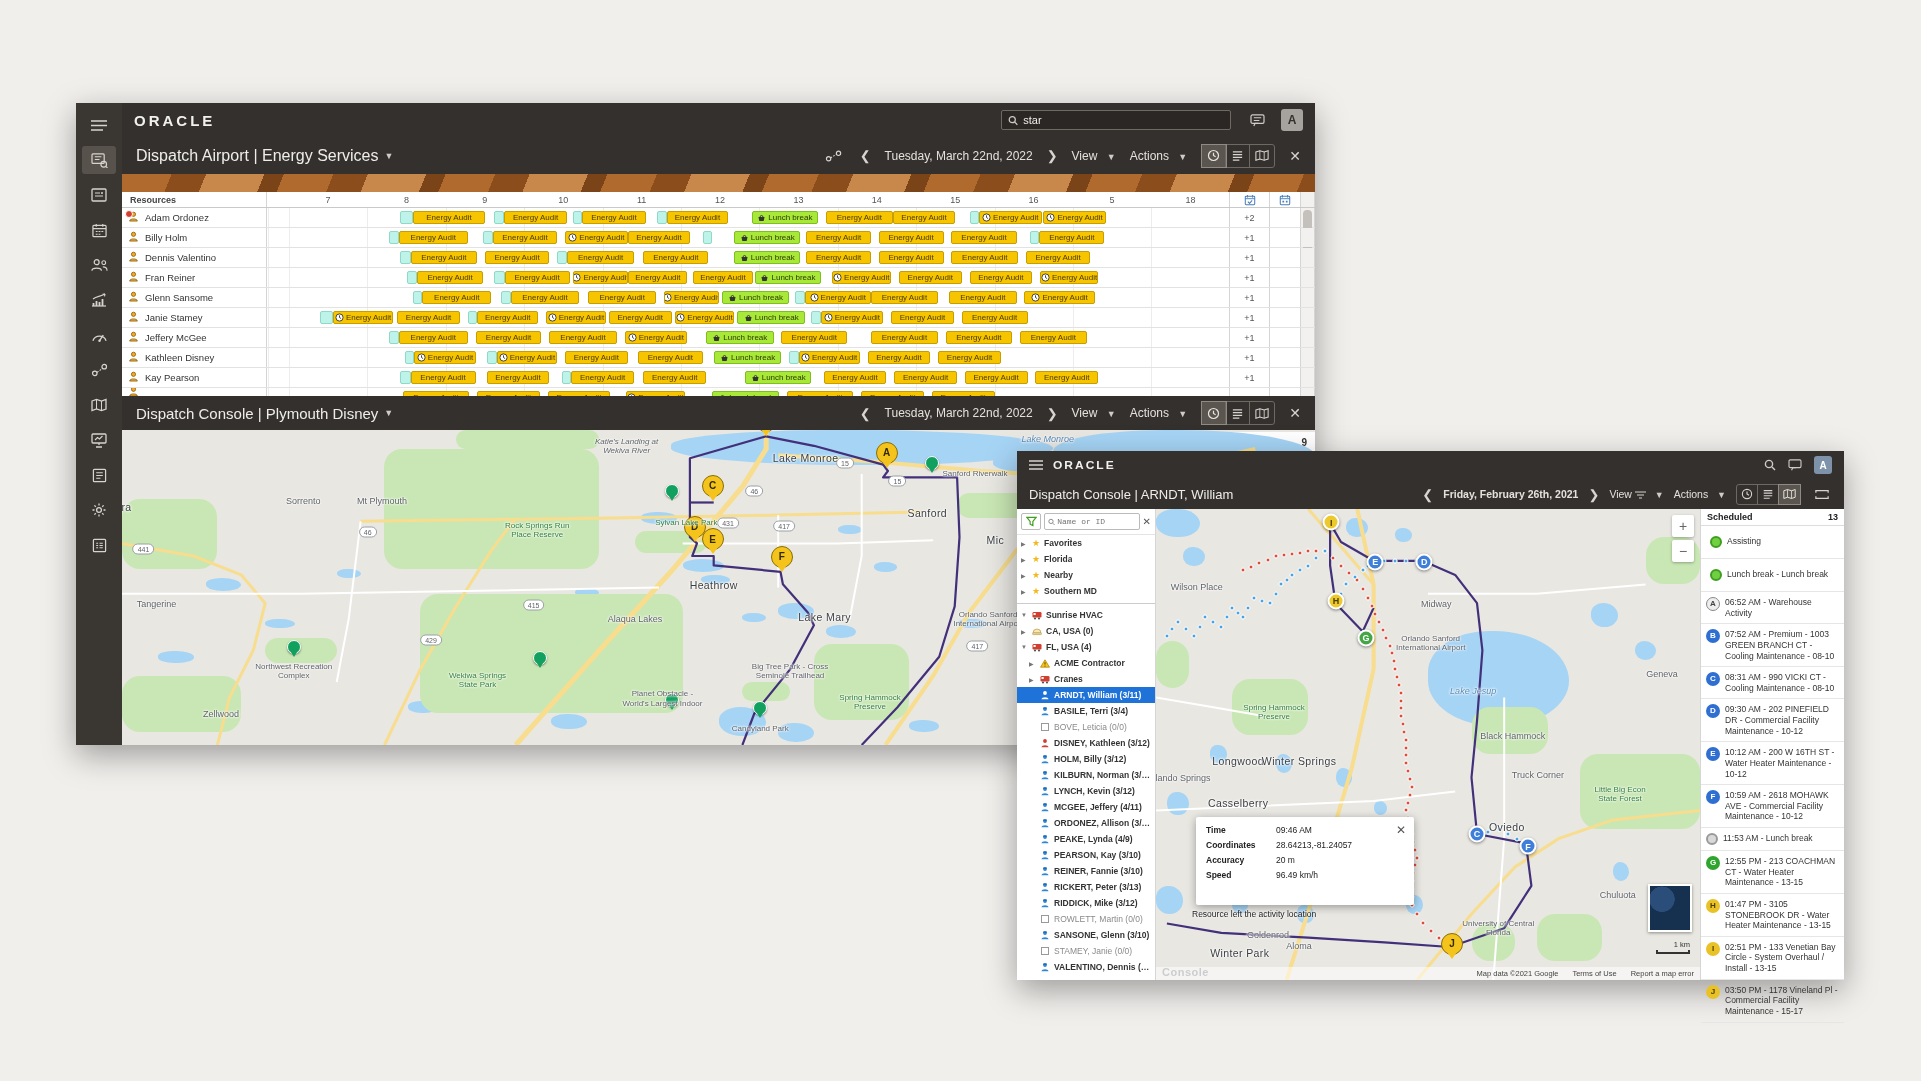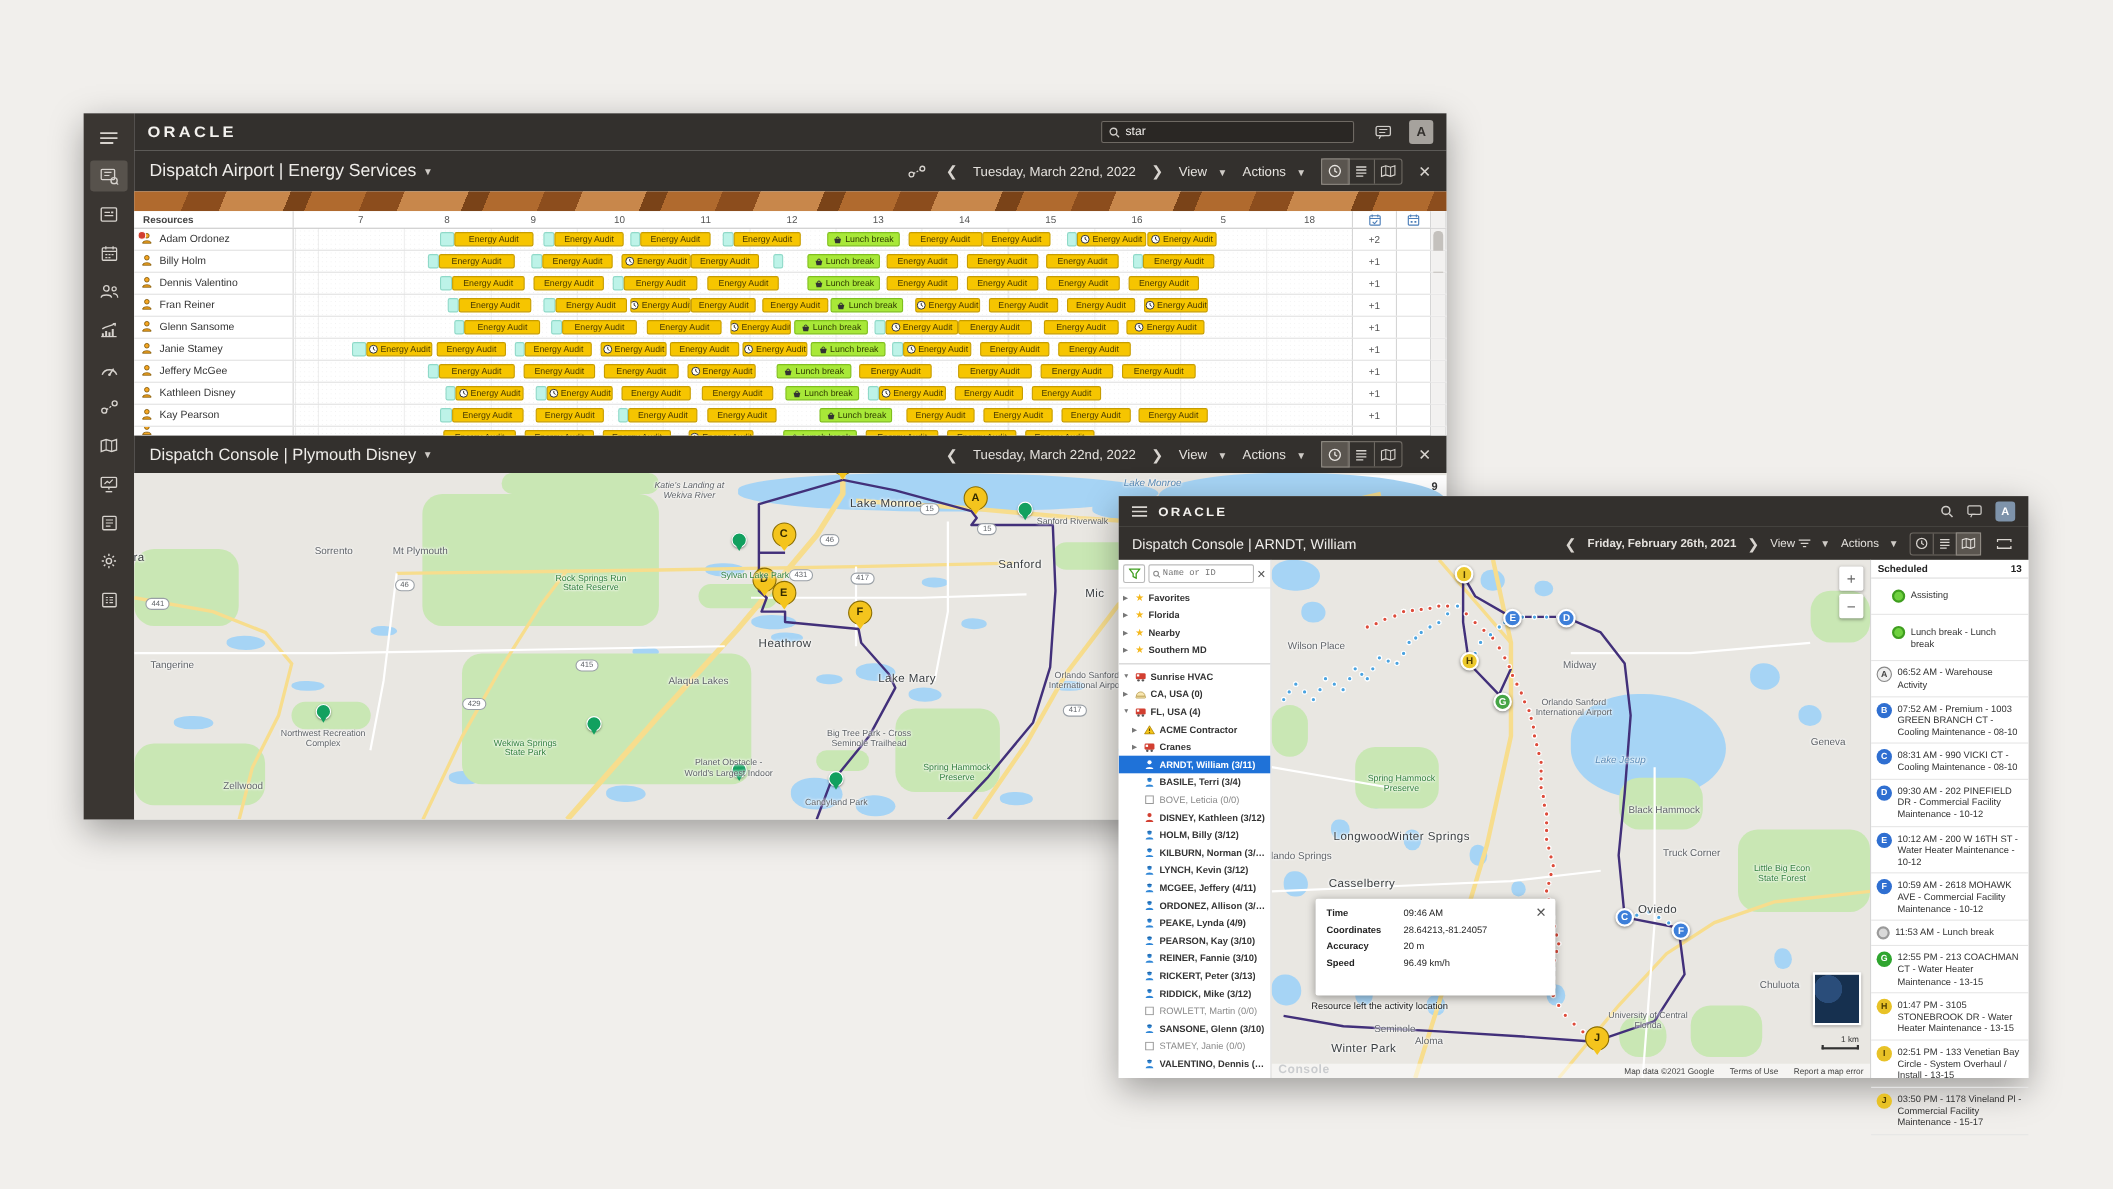--- a/index.html
+++ b/index.html
@@ -132,21 +132,21 @@
   .tree-row.bold { font-weight:bold; }
   .tree-row.dim { color:#8a8a8a; }
   .tree-row.sel { background:#1f72d8; color:#fff; font-weight:bold; }
   .tico { width:10px; height:10px; flex:none; display:flex; align-items:center; justify-content:center; }
   .tname { overflow:hidden; text-overflow:ellipsis; font-weight:bold; }
   .tree-row.dim .tname { font-weight:normal; }
   #map3 { flex:1; }
   #sched-panel { width:144px; background:#fff; border-left:1px solid #d6d6d6; display:flex; flex-direction:column; font-size:8.5px; }
   #sched-hdr { display:flex; justify-content:space-between; padding:3px 6px; font-weight:bold; color:#222; border-bottom:1px solid #ddd; font-size:9px; }
   .sched-item { display:flex; gap:5px; padding:5px 5px; border-bottom:1px solid #e6e6e6; align-items:flex-start; color:#333; line-height:1.25; }
-  .sched-item.tall { padding:10px 19px; }
+  .sched-item.tall { padding:10px 9px; }
   .badge { width:14px; height:14px; border-radius:50%; flex:none; display:flex; align-items:center; justify-content:center; font-size:8px; font-weight:bold; }
   .b-dotg { background:#6fd13f; border:2px solid #3f9e1f; width:12px; height:12px; }
   .b-gray { background:#eee; border:1px solid #888; color:#444; }
   .b-dotgray { background:#d9d9d9; border:2px solid #9a9a9a; width:12px; height:12px; }
   .b-blue { background:#2f6fd1; color:#fff; }
   .b-green { background:#2fa52f; color:#fff; }
   .b-yellow { background:#e8c227; color:#4d3c00; }
 
   
   #tooltip3 { position:absolute; left:40px; top:308px; width:218px; height:88px; background:#fff; border-radius:2px;
@@ -1055,21 +1055,21 @@
         <div class="shield" style="left: 1.8%; top: 37.8%;">441</div>
         <div class="shield" style="left: 34.5%; top: 55.6%;">415</div>
         <div class="shield" style="left: 71.7%; top: 68.6%;">417</div>
         <div class="map-label poi" style="left: 42.3%; top: 5%; font-style: italic;">Katie's Landing at Wekiva River</div>
         <div class="map-label town" style="left: 57.3%; top: 9%;">Lake Monroe</div>
         <div class="map-label water" style="left: 77.6%; top: 3%;">Lake Monroe</div>
         <div class="map-label poi" style="left: 71.5%; top: 13.9%;">Sanford Riverwalk</div>
         <div class="map-label place" style="left: 15.2%; top: 22.5%;">Sorrento</div>
         <div class="map-label place" style="left: 21.8%; top: 22.5%;">Mt Plymouth</div>
         <div class="map-label town" style="left: -0.5%; top: 24.4%;">t Dora</div>
-        <div class="map-label park" style="left: 34.8%; top: 31.6%;">Rock Springs Run State Reserve</div>
+        <div class="map-label park" style="left: 34.8%; top: 31.6%;">Rock Springs Run Place Reserve</div>
         <div class="map-label park" style="left: 47.3%; top: 29.5%;">Sylvan Lake Park</div>
         <div class="map-label town" style="left: 67.5%; top: 26.3%;">Sanford</div>
         <div class="map-label town" style="left: 49.6%; top: 49.1%;">Heathrow</div>
         <div class="map-label town" style="left: 58.9%; top: 59.5%;">Lake Mary</div>
         <div class="map-label place" style="left: 43%; top: 60.1%;">Alaqua Lakes</div>
         <div class="map-label place" style="left: 2.9%; top: 55.1%;">Tangerine</div>
         <div class="map-label poi" style="left: 14.4%; top: 76.5%;">Northwest Recreation Complex</div>
         <div class="map-label park" style="left: 29.8%; top: 79.4%;">Wekiwa Springs State Park</div>
         <div class="map-label place" style="left: 8.3%; top: 90.2%;">Zellwood</div>
         <div class="map-label poi" style="left: 45.3%; top: 85.2%;">Planet Obstacle - World's Largest Indoor</div>
@@ -1633,21 +1633,21 @@
         <div class="map-label place" style="left: 93%; top: 35%;">Geneva</div>
         <div class="map-label town" style="left: 15.1%; top: 53.4%;">Longwood</div>
         <div class="map-label town" style="left: 26.3%; top: 53.4%;">Winter Springs</div>
         <div class="map-label place" style="left: 70.2%; top: 56.4%;">Truck Corner</div>
         <div class="map-label park" style="left: 85.3%; top: 60.5%;">Little Big Econ State Forest</div>
         <div class="map-label town" style="left: 15.1%; top: 62.5%;">Casselberry</div>
         <div class="map-label place" style="left: 3.5%; top: 57.2%;">Sanlando Springs</div>
         <div class="map-label town" style="left: 64.5%; top: 67.6%;">Oviedo</div>
         <div class="map-label place" style="left: 84.9%; top: 82%;">Chuluota</div>
         <div class="map-label poi" style="left: 62.9%; top: 89%;">University of Central Florida</div>
-        <div class="map-label place" style="left: 20.6%; top: 90.5%;">Seminole</div>
+        <div class="map-label place" style="left: 20.6%; top: 90.5%;">Goldenrod</div>
         <div class="map-label town" style="left: 15.4%; top: 94.3%;">Winter Park</div>
         <div class="map-label place" style="left: 26.3%; top: 92.8%;">Aloma</div>
         <div id="tooltip3" style="z-index: 5;">
         <span class="tclose">✕</span>
         <div id="tt-rows">
             <div class="trow">
               <span class="tlabel">Time</span>
               <span class="tvalue">09:46 AM</span>
             </div>
             <div class="trow">

